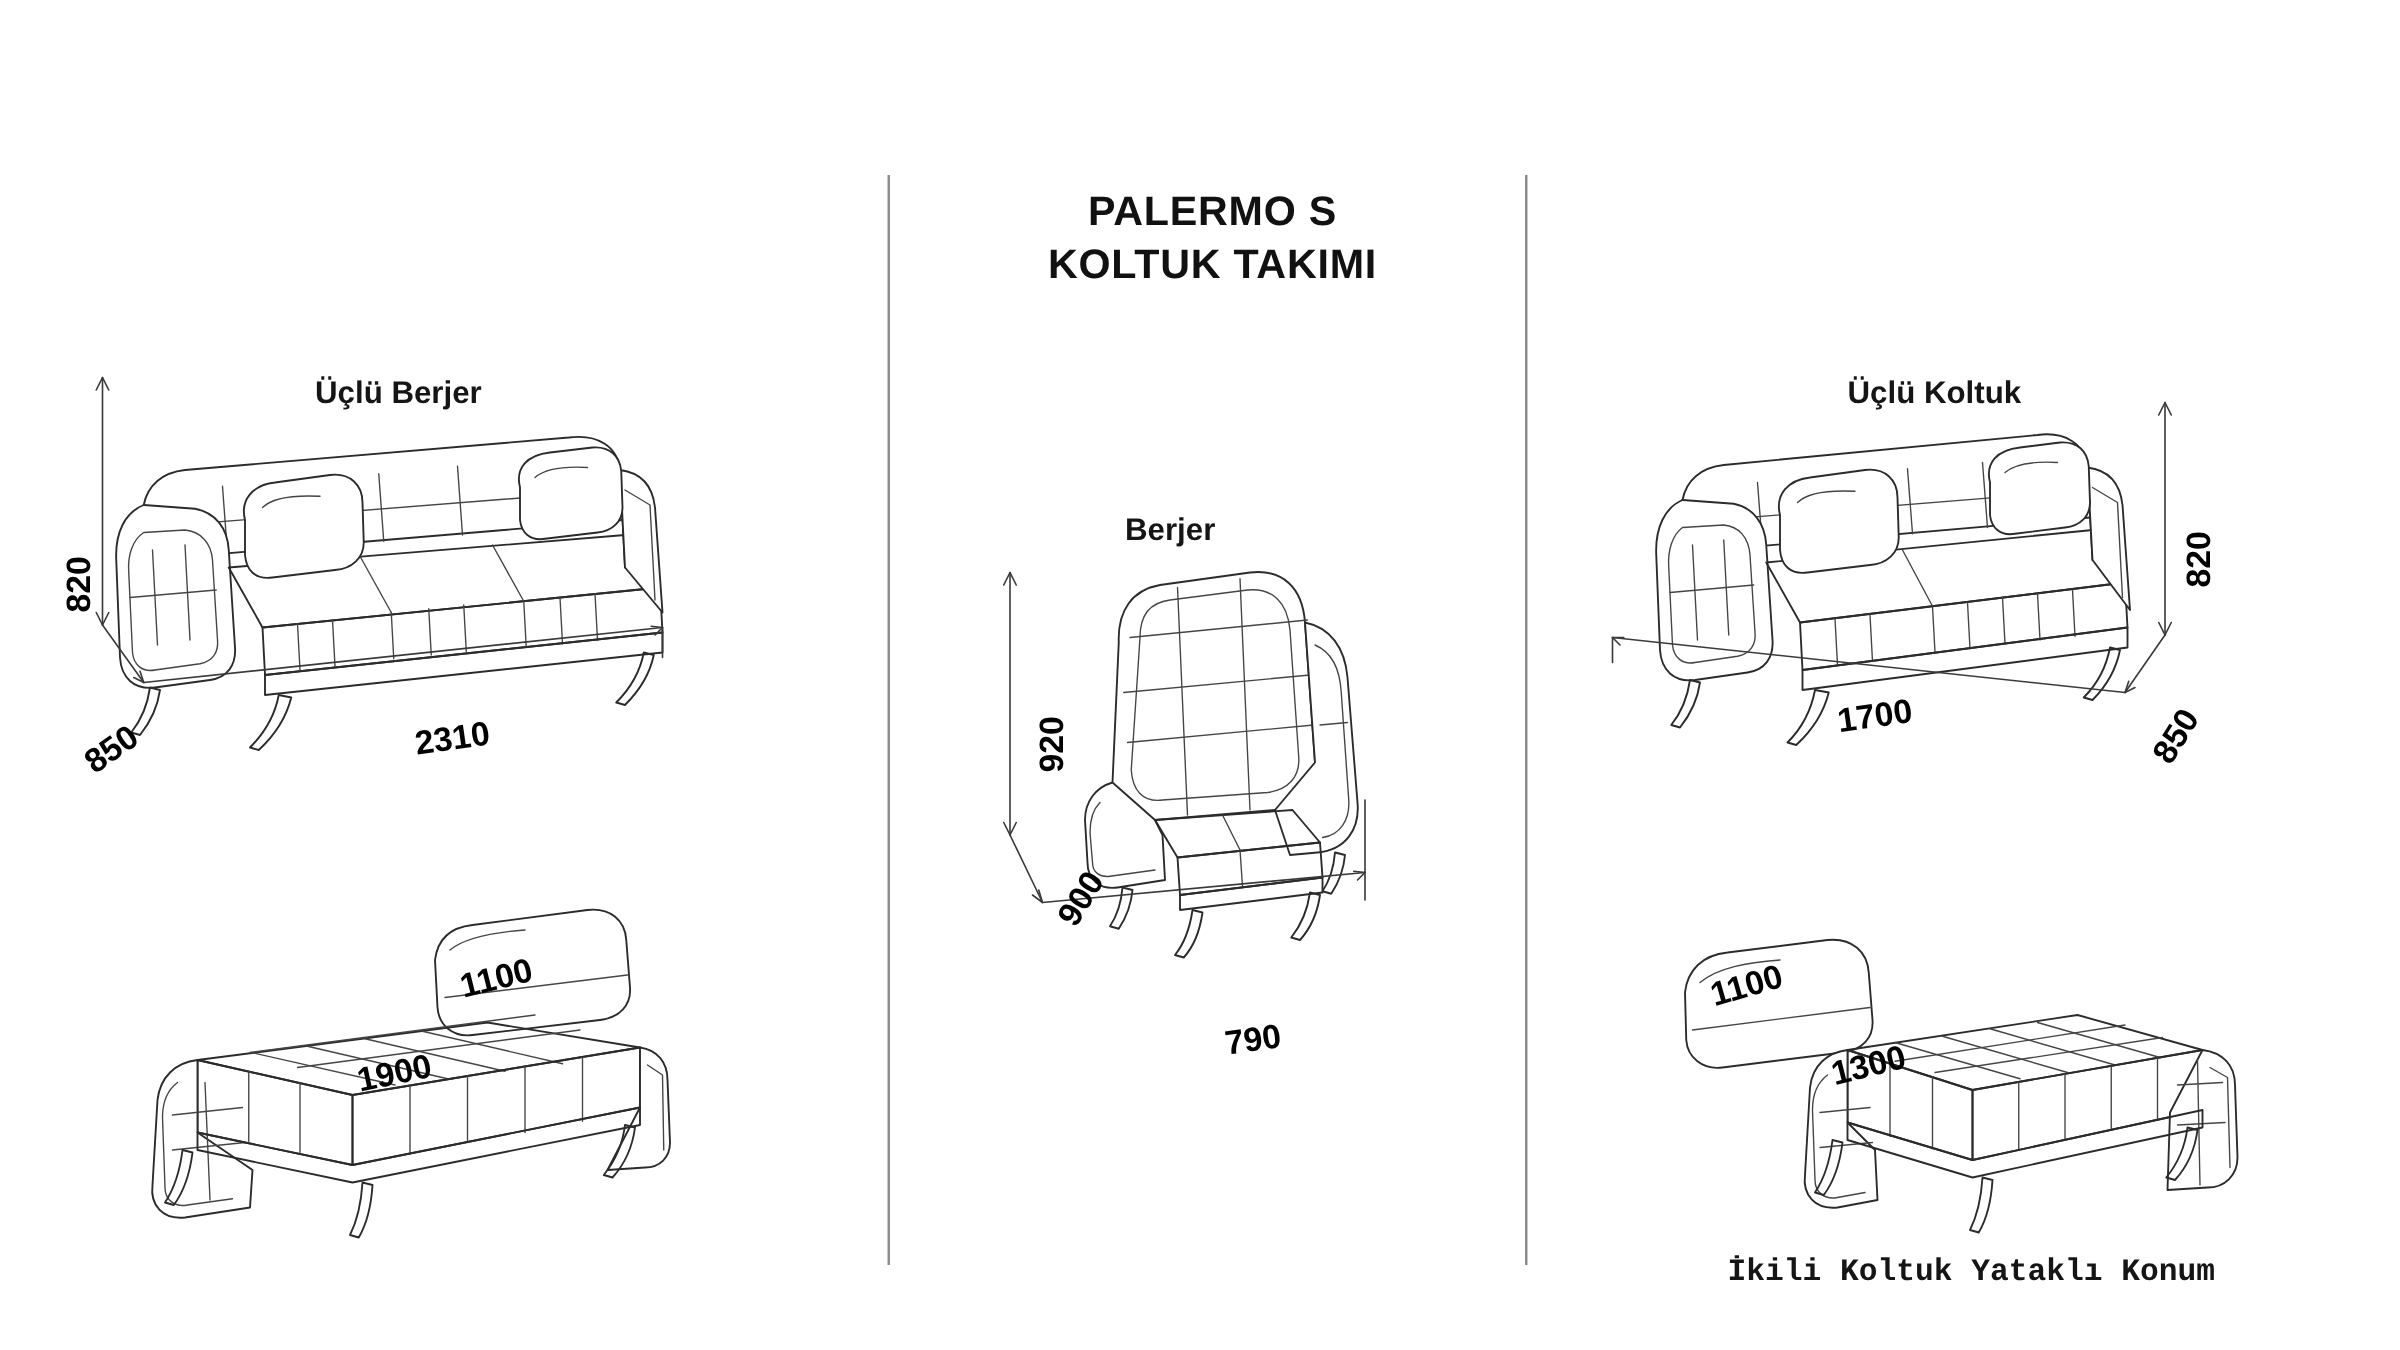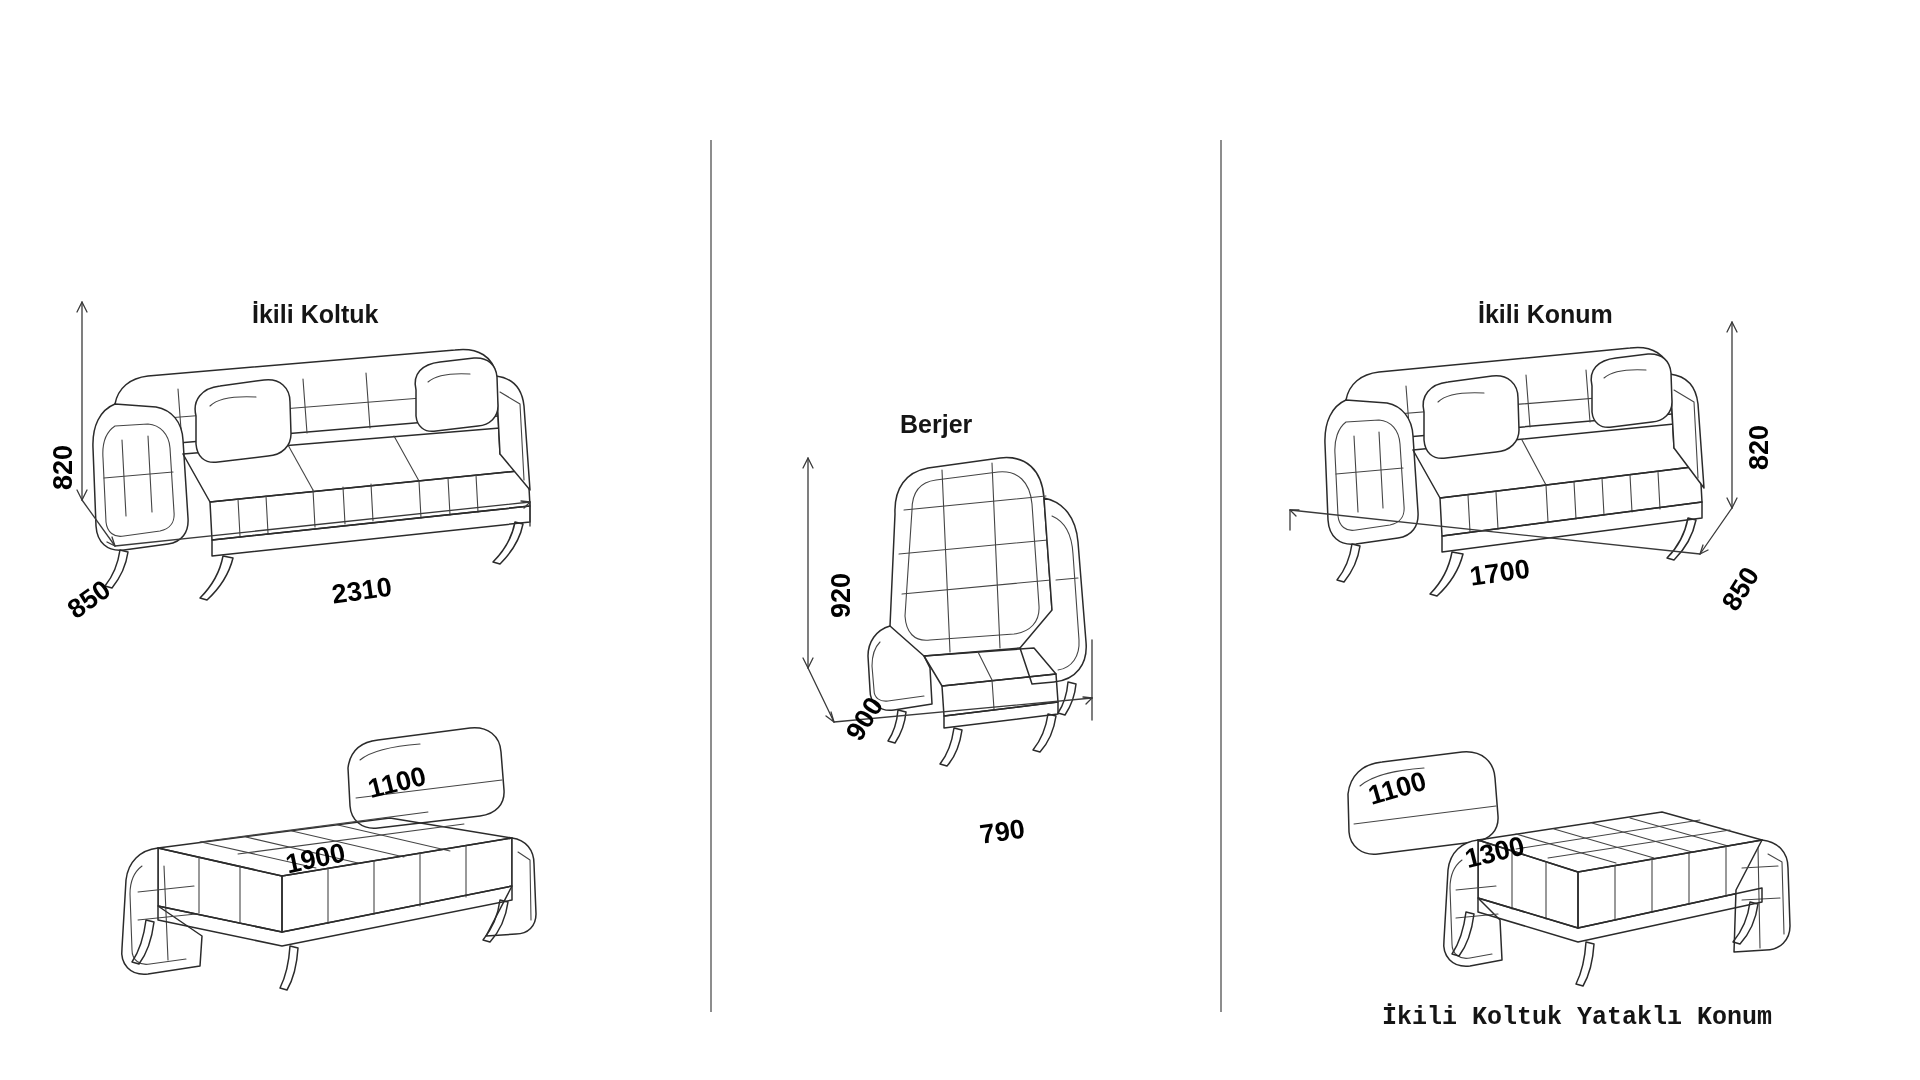--- a/index.html
+++ b/index.html
@@ -81,22 +81,26 @@
   .rotm16 { transform: rotate(-16deg); transform-origin: left top; }
 </style>
 </head>
 <body>
 
 <div id="sheet">
 
   <div class="divider" id="divider-left"></div>
   <div class="divider" id="divider-right"></div>
 
-
-  <div class="part-label" style="left:252px; top:300px;">İkili Koltuk</div>
+  <div class="title-block">
+    <div class="title-line">PALERMO S</div>
+    <div class="title-line">KOLTUK TAKIMI</div>
+  </div>
+
+  <div class="part-label" style="left:252px; top:300px;">Üçlü Berjer</div>
 
   <div class="drawing" id="dw-three-seater" style="left:60px; top:330px;">
     <svg width="520" height="290" viewBox="0 0 520 290">
 
       <path class="ln" d="M55 74 C58 58, 70 48, 88 46 L395 20 C418 17, 434 27, 436 46"></path>
 
       <path class="ln" d="M436 46 L440 124"></path>
       <path class="ln" d="M55 74 L58 132"></path>
 
       <path class="ln" d="M58 118 L438 86"></path>
@@ -264,21 +268,21 @@
       <path class="dim" d="M14 272 L272 248"></path>
       <path class="dim" d="M272 248 L263 247 M272 248 L266 254"></path>
       <path class="dim" d="M272 248 L272 270"></path>
       <path class="dim" d="M272 248 L272 190"></path>
     </svg>
   </div>
   <div class="dimtext rot90" style="left:826px; top:618px;">920</div>
   <div class="dimtext rot58" style="left:840px; top:730px;">900</div>
   <div class="dimtext rotm8" style="left:978px; top:820px;">790</div>
 
-  <div class="part-label" style="left:1478px; top:300px;">İkili Konum</div>
+  <div class="part-label" style="left:1478px; top:300px;">Üçlü Koltuk</div>
 
   <div class="drawing" id="dw-two-seater" style="left:1300px; top:330px;">
     <svg width="440" height="290" viewBox="0 0 440 290">
 
       <path class="ln" d="M46 70 C49 54, 61 44, 79 42 L330 18 C352 15, 368 25, 370 44"></path>
       <path class="ln" d="M370 44 L374 118"></path>
       <path class="ln" d="M46 70 L49 126"></path>
       <path class="ln" d="M49 112 L372 84"></path>
       <path class="ln-t" d="M106 56 L110 108"></path>
       <path class="ln-t" d="M166 51 L170 103"></path>

